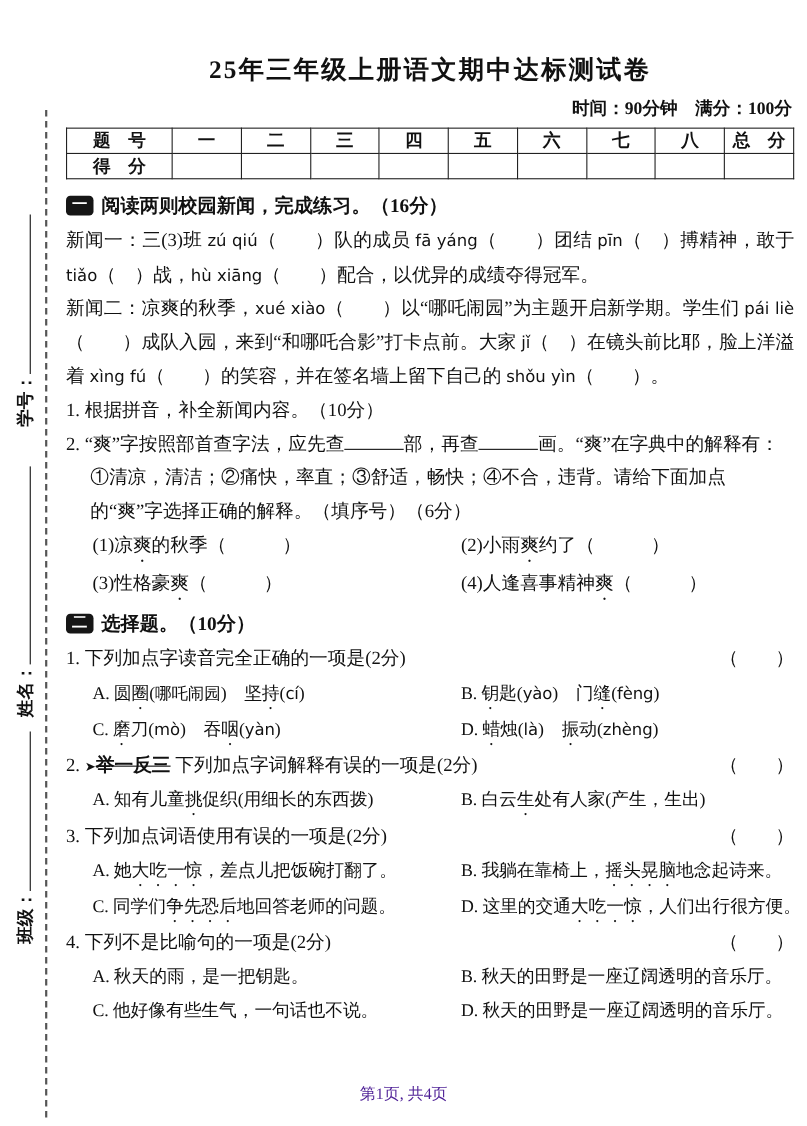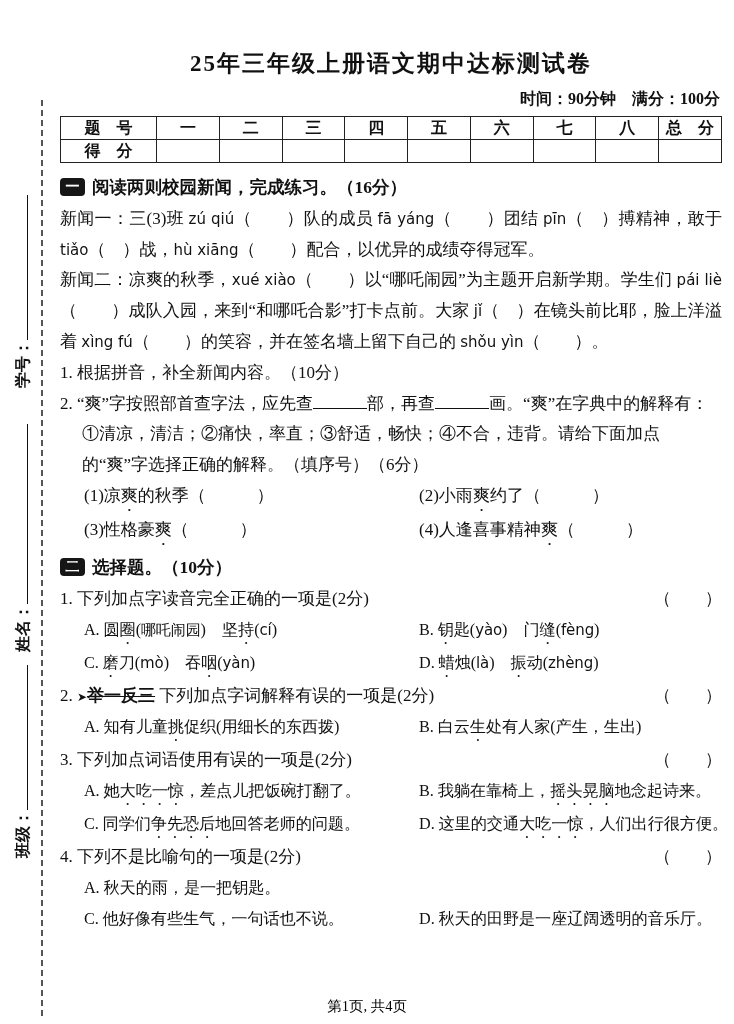--- a/index.html
+++ b/index.html
@@ -32,21 +32,21 @@
   .opt-row{display:flex;padding-left:24px;gap:32px;}
   .opt-cell{white-space:nowrap;}
   .opt-cell.left{flex:0 0 47.5%;}
   .opt-row.kai{font-size:16.2px;letter-spacing:-0.1px;}
   .py{font-family:"DejaVu Sans","Liberation Sans",sans-serif;font-size:15px;}
   .dot{-webkit-text-emphasis:filled dot #111;-webkit-text-emphasis-position:under left;
        text-emphasis:filled dot #111;text-emphasis-position:under left;}
   .blank{display:inline-block;width:54px;border-bottom:1.4px solid #111;height:1em;text-indent:0;}
   .arrow{font-size:12px;}
   .marker{font-size:17px;font-weight:bold;text-decoration:line-through;text-decoration-thickness:1px;}
-  .footer{position:absolute;left:0;right:0;bottom:8px;text-align:center;font-size:14.5px;color:#000000;}
+  .footer{position:absolute;left:0;right:0;bottom:20px;text-align:center;font-size:14.5px;color:#4c1d95;}
 </style>
 </head>
 <body>
 
 <div class="page">
 
   <div class="binding-line"></div>
 
   <div class="side-field" style="top:388px;width:205px;">
     <span>学号：</span><span class="side-line" style="width:145px;"></span>
@@ -131,20 +131,21 @@
           <span class="opt-cell left"><span>A. 她</span><span class="dot">大吃一惊</span><span>，差点儿把饭碗打翻了。</span></span>
           <span class="opt-cell"><span>B. 我躺在靠椅上，</span><span class="dot">摇头晃脑</span><span>地念起诗来。</span></span>
         </div>
         <div class="opt-row kai">
           <span class="opt-cell left"><span>C. 同学们</span><span class="dot">争先恐后</span><span>地回答老师的问题。</span></span>
           <span class="opt-cell"><span>D. 这里的交通</span><span class="dot">大吃一惊</span><span>，人们出行很方便。</span></span>
         </div>
         <div class="line"><span>4. 下列不是比喻句的一项是(2分)</span><span class="ans-paren">（　　）</span></div>
         <div class="opt-row kai">
           <span class="opt-cell left"><span>A. 秋天的雨，是一把钥匙。</span></span>
+          <span class="opt-cell"><span>B. 秋天的田野是一座辽阔透明的音乐厅。</span></span>
         </div>
         <div class="opt-row kai">
           <span class="opt-cell left"><span>C. 他好像有些生气，一句话也不说。</span></span>
           <span class="opt-cell"><span>D. 秋天的田野是一座辽阔透明的音乐厅。</span></span>
         </div>
       </div>
   </div>
 
   <div class="footer">第1页, 共4页</div>
 </div>

